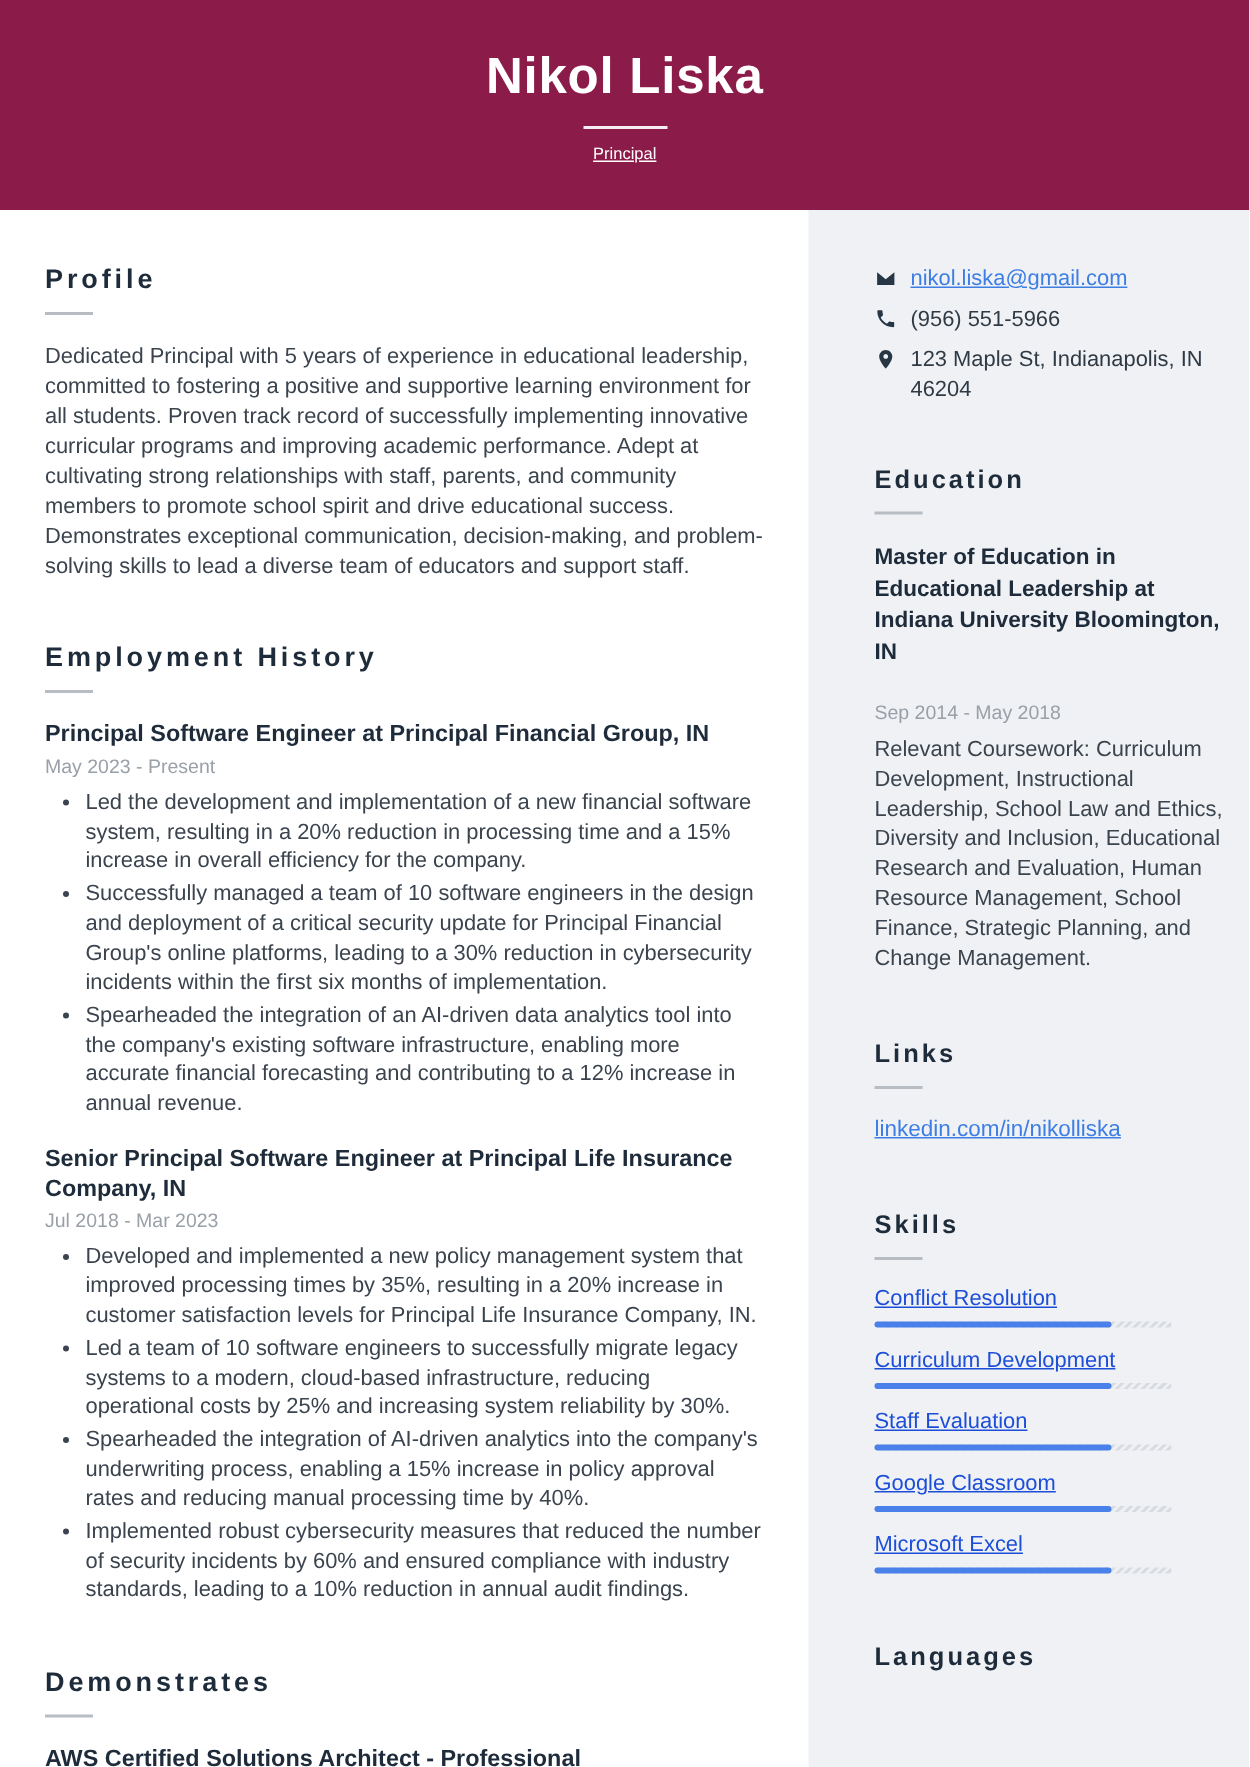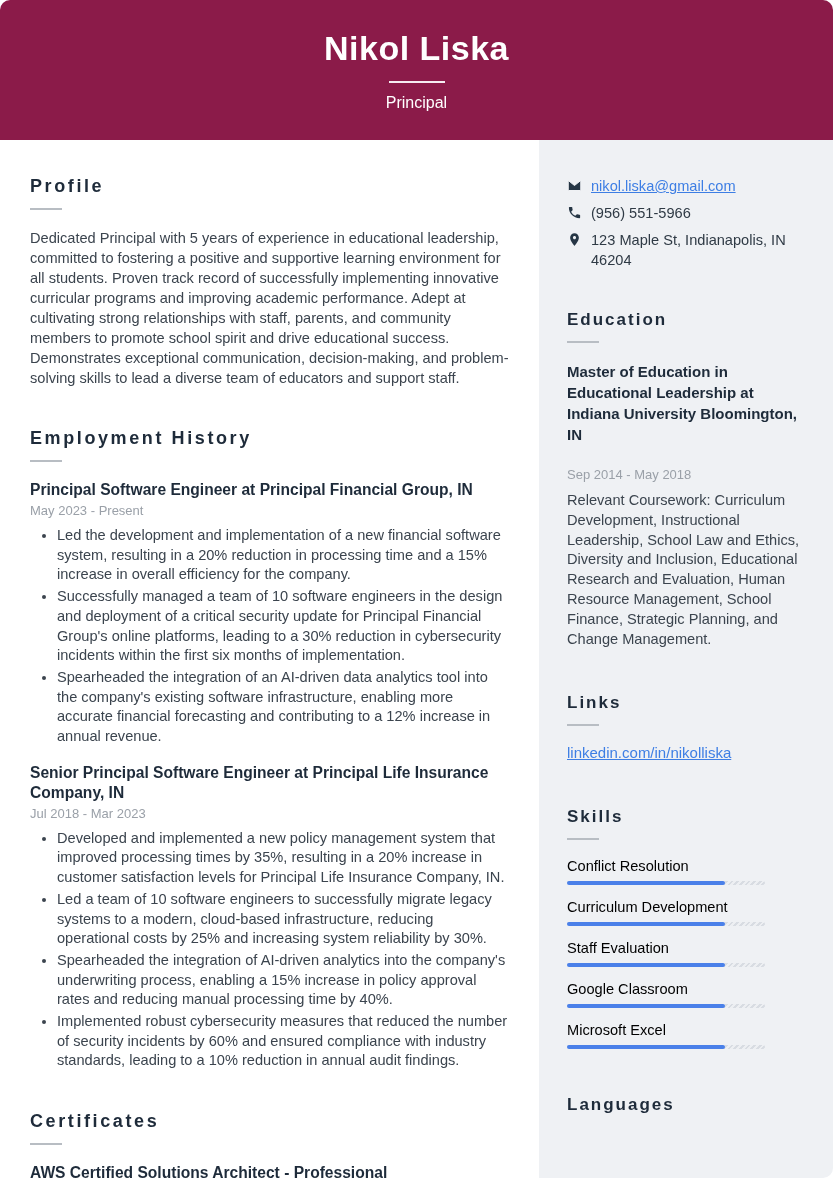--- a/index.html
+++ b/index.html
@@ -1,29 +1,29 @@
 <!DOCTYPE html>
 <html><head>
 <meta charset="utf-8">
 <style>
   html,body{margin:0;padding:0;background:#ffffff;}
   .page{width:833px;height:1178px;overflow:hidden;display:flex;flex-direction:column;
-        font-family:"Liberation Sans","DejaVu Sans",sans-serif;background:#fff;border-radius:10px;}
+        font-family:"Liberation Sans","DejaVu Sans",sans-serif;background:#fff;}
 
   
   .hdr{flex:0 0 140px;background:#8b1b49;color:#fff;display:flex;flex-direction:column;
        align-items:center;justify-content:center;}
   .hdr h1{margin:0;font-size:34px;font-weight:700;letter-spacing:.5px;}
   .name-divider{width:56px;height:2px;background:#f6edf2;margin:13px 0 11px;}
-  .hdr .subtitle{font-size:16px;}
+  .hdr .subtitle{font-size:11px;text-decoration:underline;}
 
   
   .content{flex:1;display:flex;min-height:0;}
   main{width:539px;box-sizing:border-box;padding:36px 30px 0 30px;}
-  aside{flex:1;background:#eff1f4;box-sizing:border-box;padding:36px 0 0 28px;min-width:0;}
+  aside{flex:1;background:#eff1f4;box-sizing:border-box;padding:36px 0 0 44px;min-width:0;}
 
   h2.sec{font-size:18px;letter-spacing:2.6px;color:#1e2b3a;margin:0;font-weight:700;}
   aside h2.sec{font-size:17px;letter-spacing:2px;}
   .hr{width:32px;height:2px;background:#b8bdc3;margin:11px 0 18px;}
 
   
   .body-text{font-size:14.6px;line-height:20px;color:#3b444e;margin:0;}
   .sect{margin-bottom:40px;}
   .job{margin-bottom:16px;}
   .job h3,.cert h3{font-size:15.6px;line-height:20px;color:#1e2b3a;margin:0 0 3px;font-weight:700;}
@@ -39,21 +39,21 @@
   .cicon{flex:0 0 15px;margin-top:2px;}
   .cicon svg{width:15px;height:15px;fill:#263645;display:block;}
   a.blue{color:#3d7ee4;text-decoration:underline;}
   .side-sect{margin-top:40px;width:242px;}
   .degree{font-weight:700;font-size:15px;line-height:21px;color:#1e2b3a;}
   .side-dates{font-size:13px;color:#9aa0a8;margin:22px 0 9px;}
   .coursework{font-size:14.6px;line-height:19.8px;color:#3b444e;}
   .linkline{font-size:15px;}
 
   .skill{margin-bottom:14px;width:198px;}
-  .skill-label{font-size:14.6px;color:#000000;margin-bottom:7px;}
+  .skill-label{font-size:14.6px;color:#1d4ed8;margin-bottom:7px;text-decoration:underline;}
   .bar{height:4px;width:198px;border-radius:2px;position:relative;
        background:repeating-linear-gradient(135deg,#d8dce2 0 2px,#edeff2 2px 4px);}
   .bar-fill{position:absolute;left:0;top:0;height:4px;background:#4a80e9;border-radius:2px;}
 </style>
 </head>
 <body>
 
 <div class="page">
 
   <header class="hdr">
@@ -92,21 +92,21 @@
           <ul>
             <li>Developed and implemented a new policy management system that improved processing times by 35%, resulting in a 20% increase in customer satisfaction levels for Principal Life Insurance Company, IN.</li>
             <li>Led a team of 10 software engineers to successfully migrate legacy systems to a modern, cloud-based infrastructure, reducing operational costs by 25% and increasing system reliability by 30%.</li>
             <li>Spearheaded the integration of AI-driven analytics into the company's underwriting process, enabling a 15% increase in policy approval rates and reducing manual processing time by 40%.</li>
             <li>Implemented robust cybersecurity measures that reduced the number of security incidents by 60% and ensured compliance with industry standards, leading to a 10% reduction in annual audit findings.</li>
           </ul>
         </article>
       </section>
 
       <section>
-        <h2 class="sec">Certificates</h2>
+        <h2 class="sec">Demonstrates</h2>
         <div class="hr"></div>
         <div class="cert">
           <h3>AWS Certified Solutions Architect - Professional</h3>
 
         </div>
 
       </section>
 
     </main>
 

